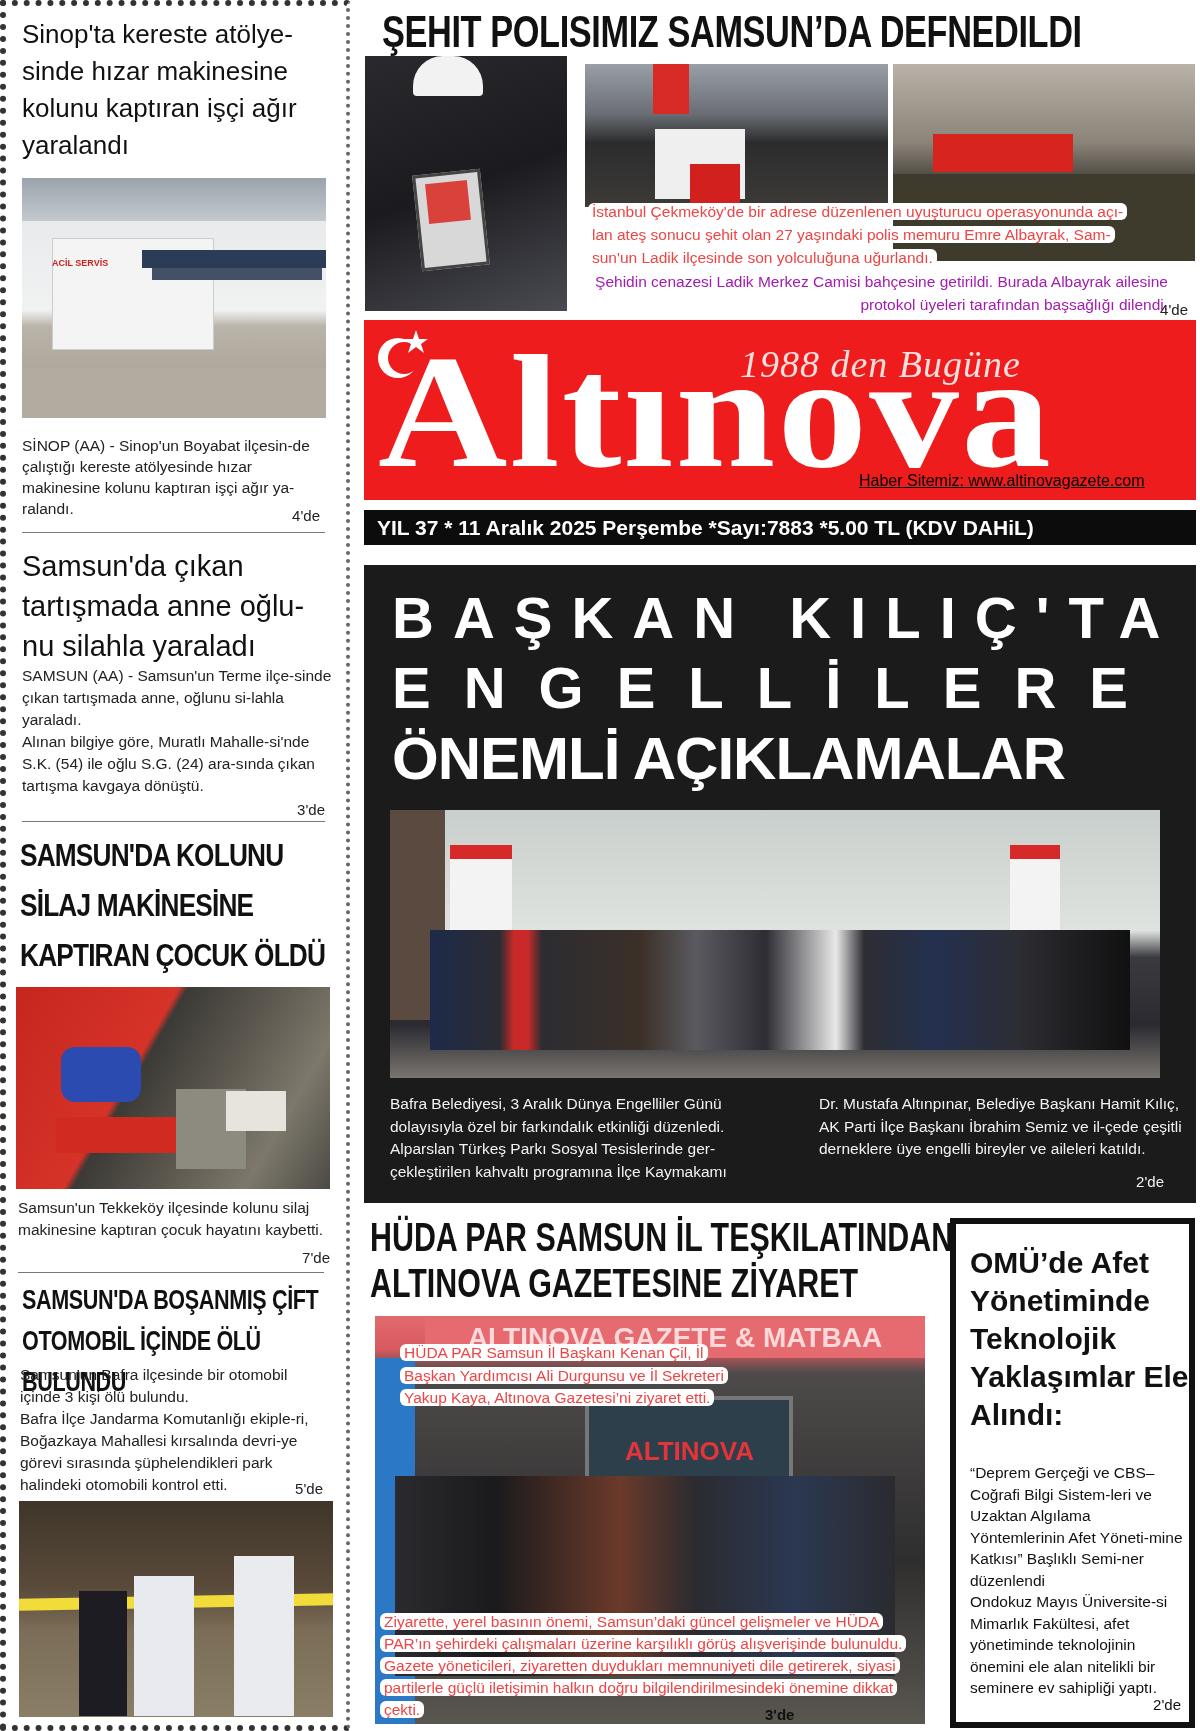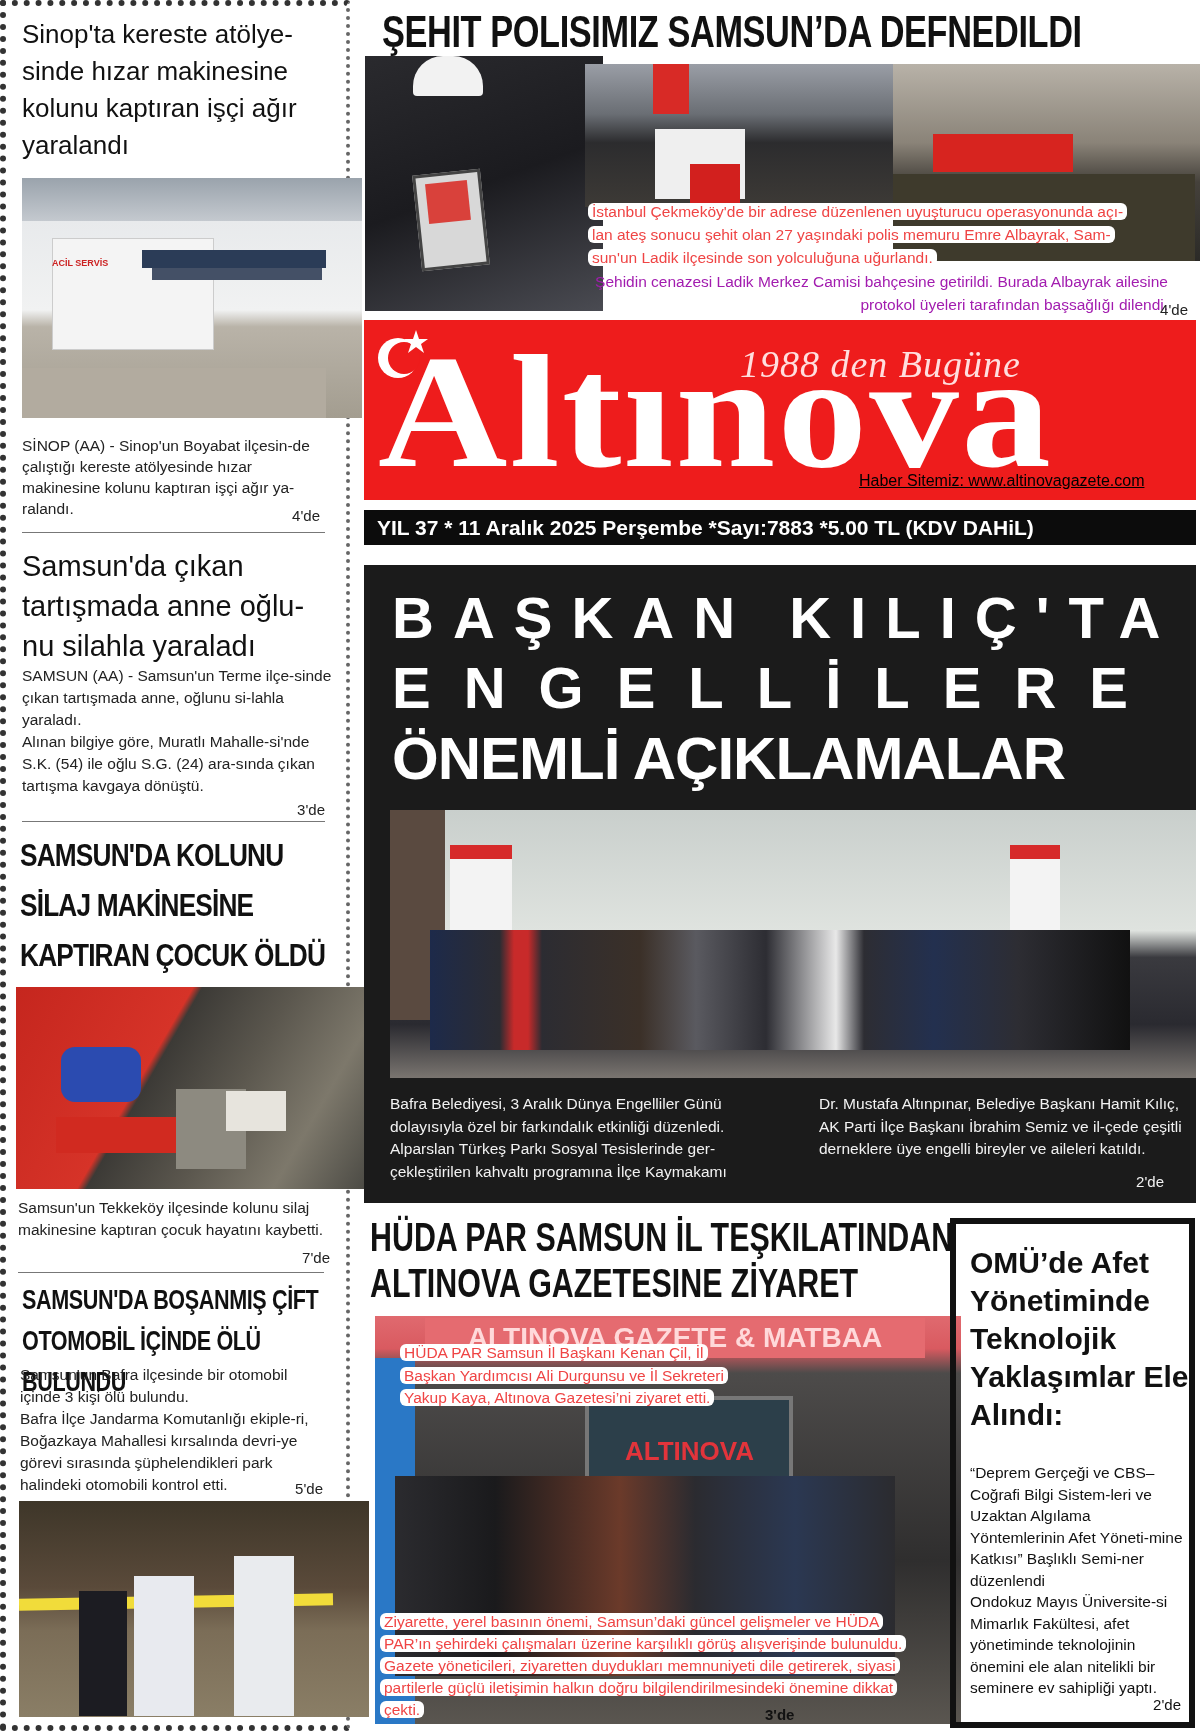--- a/index.html
+++ b/index.html
@@ -4,21 +4,21 @@
 <style>
   html,body{margin:0;padding:0;background:#fff;}
   body{width:1200px;height:1731px;position:relative;overflow:hidden;font-family:"Liberation Sans",sans-serif;color:#111;}
   .abs{position:absolute;}
   
   .left-col{position:absolute;left:0;top:0;width:350px;height:1731px;box-sizing:border-box;border-left:6px dotted #333;border-top:6px dotted #333;border-bottom:6px dotted #333;border-right:4px dotted #666;}
   .rule{position:absolute;height:1px;background:#777;}
   .lh1{font-size:27px;line-height:36px;font-weight:400;color:#111;}
   .body-txt{font-size:16px;line-height:22px;color:#222;}
   .ref{font-size:15px;color:#222;text-align:right;}
-  .photo{position:absolute;overflow:hidden;padding-left:36px;}
+  .photo{position:absolute;overflow:hidden;}
   .ph-hospital{background:linear-gradient(#9aa3ac 0,#c4c9cf 18%,#e8eaec 18%,#f1f2f2 55%,#b9b3a8 62%,#a39d90 100%);}
   .ph-machine{background:linear-gradient(120deg,#c5261e 0,#d63328 38%,#3c3a36 40%,#5b574e 60%,#7d786b 80%,#4b4a44 100%);}
   .ph-forensic{background:linear-gradient(#3e3629 0,#5a4a3a 40%,#7b6d57 60%,#8a7e66 100%);}
   .ph-funeral1{background:linear-gradient(160deg,#2a2a2e 0,#1b1b1f 50%,#4a4b52 100%);}
   .ph-funeral2{background:linear-gradient(#9a9ea6 0,#6a6e74 35%,#2c2c2e 55%,#3d3a36 100%);}
   .ph-funeral3{background:linear-gradient(#b8b2a8 0,#8a8378 40%,#45413b 60%,#2b2a27 100%);}
   .ph-group{background:linear-gradient(#c9cfcc 0,#dfe3df 45%,#3a3a3f 55%,#2a2a30 80%,#7a7570 100%);}
   .ph-visit{background:linear-gradient(#e06a6f 0,#d95a60 8%,#4d4b4a 14%,#2f2e2e 60%,#5a5650 100%);}
   .caption-white{background:#fff;color:#ef4444;padding:0 4px;border-radius:6px;box-decoration-break:clone;-webkit-box-decoration-break:clone;}
 </style>

